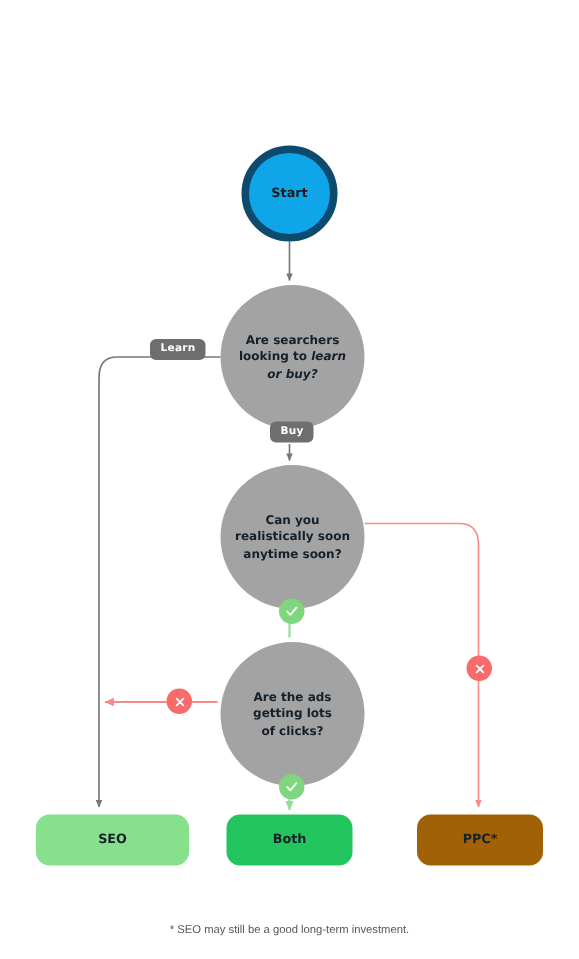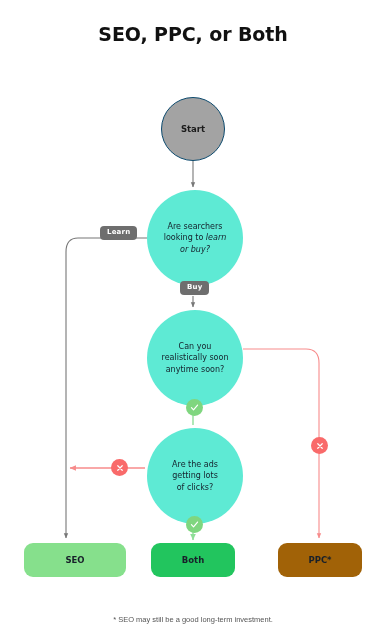--- a/index.html
+++ b/index.html
@@ -49,35 +49,35 @@
     text-align: center;
   }
 
   
   #node-start {
     left: 161px;
     top: 97px;
     width: 64px;
     height: 64px;
     border-radius: 50%;
+    background: #0ea5e9;
+    border: 5px solid #0c4a6e;
+    font-size: 8.5px;
+    font-weight: bold;
+    color: #1b1b1b;
+  }
+
+  
+  .decision {
     background: #a3a3a3;
-    border: 1px solid #0c4a6e;
-    font-size: 8.5px;
-    font-weight: bold;
-    color: #1b1b1b;
-  }
-
-  
-  .decision {
-    background: #5eead4;
     border-radius: 50% 50% 50% 50% / 50% 50% 50% 50%;
     width: 96px;
     height: 96px;
     font-size: 8px;
-    font-weight: normal;
+    font-weight: bold;
     line-height: 1.45;
     color: #14202b;
     padding: 4px;
   }
   .decision .txt { display: block; width: 86px; }
   .decision em { font-style: italic; }
 
   #node-q1 { left: 147px; top: 190px; }
   #node-q2 { left: 147px; top: 310px; }
   #node-q3 { left: 147px; top: 428px; }
@@ -145,21 +145,20 @@
     color: #555555;
     font-weight: normal;
     font-family: "Liberation Sans", sans-serif;
     margin-top: 16px;
   }
 </style>
 </head>
 <body>
 
 <div id="title">
-  <span class="ln">SEO, PPC, or Both</span>
 </div>
 
 <svg id="edges" viewBox="0 0 386 639">
   <defs>
     <marker id="arrow-gray" viewBox="0 0 10 10" refX="8.5" refY="5" markerWidth="5" markerHeight="5" orient="auto-start-reverse">
       <path d="M 0 1 L 9 5 L 0 9 z" fill="#777777"></path>
     </marker>
     <marker id="arrow-green" viewBox="0 0 10 10" refX="8.5" refY="5" markerWidth="5" markerHeight="5" orient="auto-start-reverse">
       <path d="M 0 1 L 9 5 L 0 9 z" fill="#8fdf98"></path>
     </marker>

